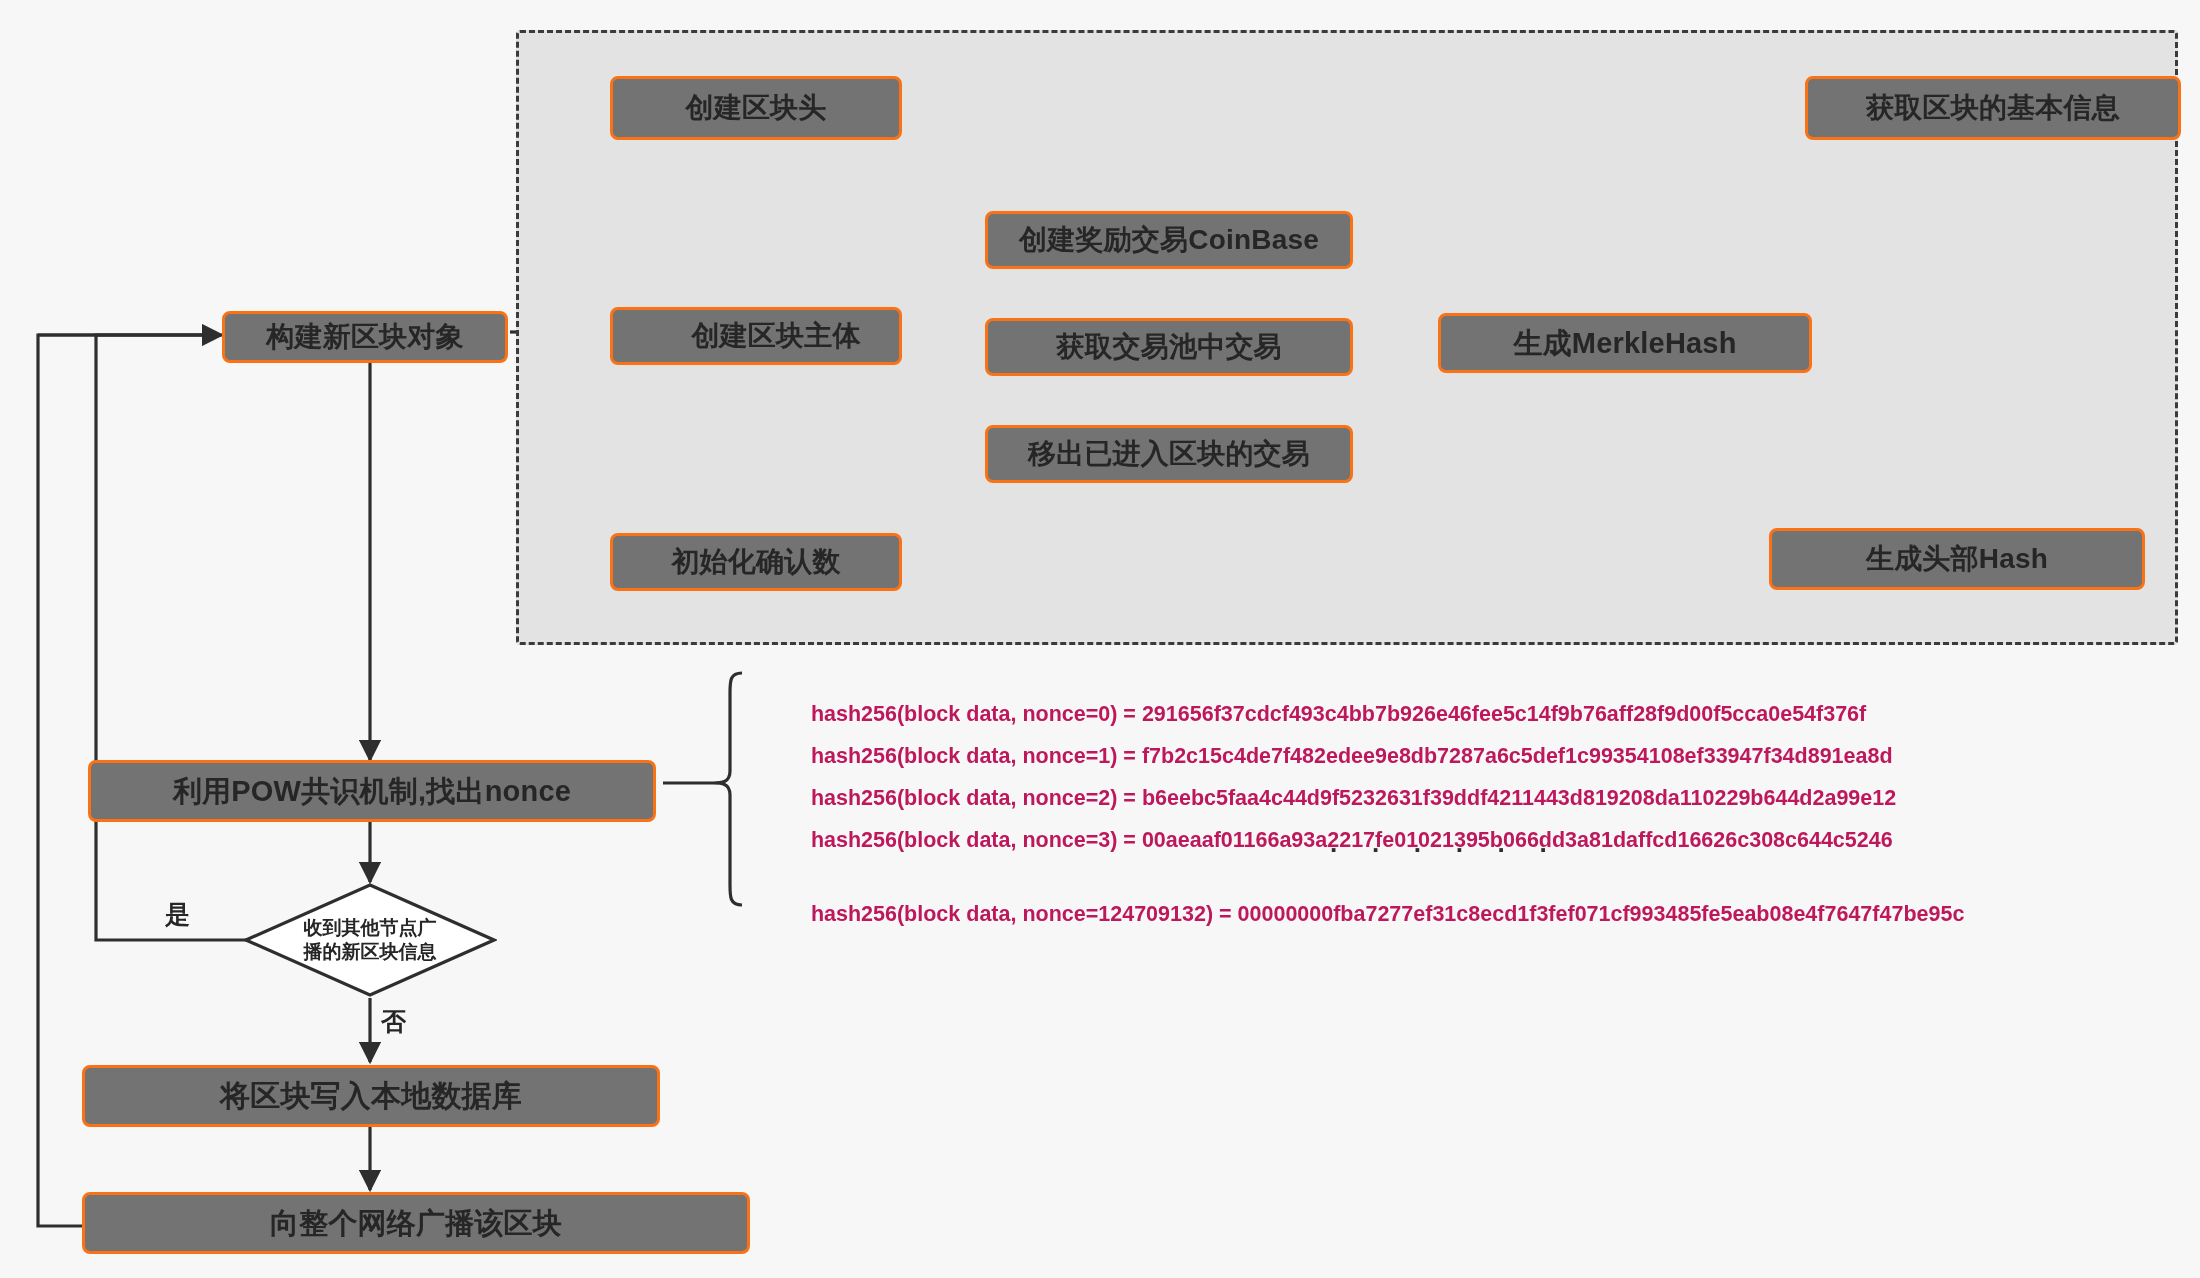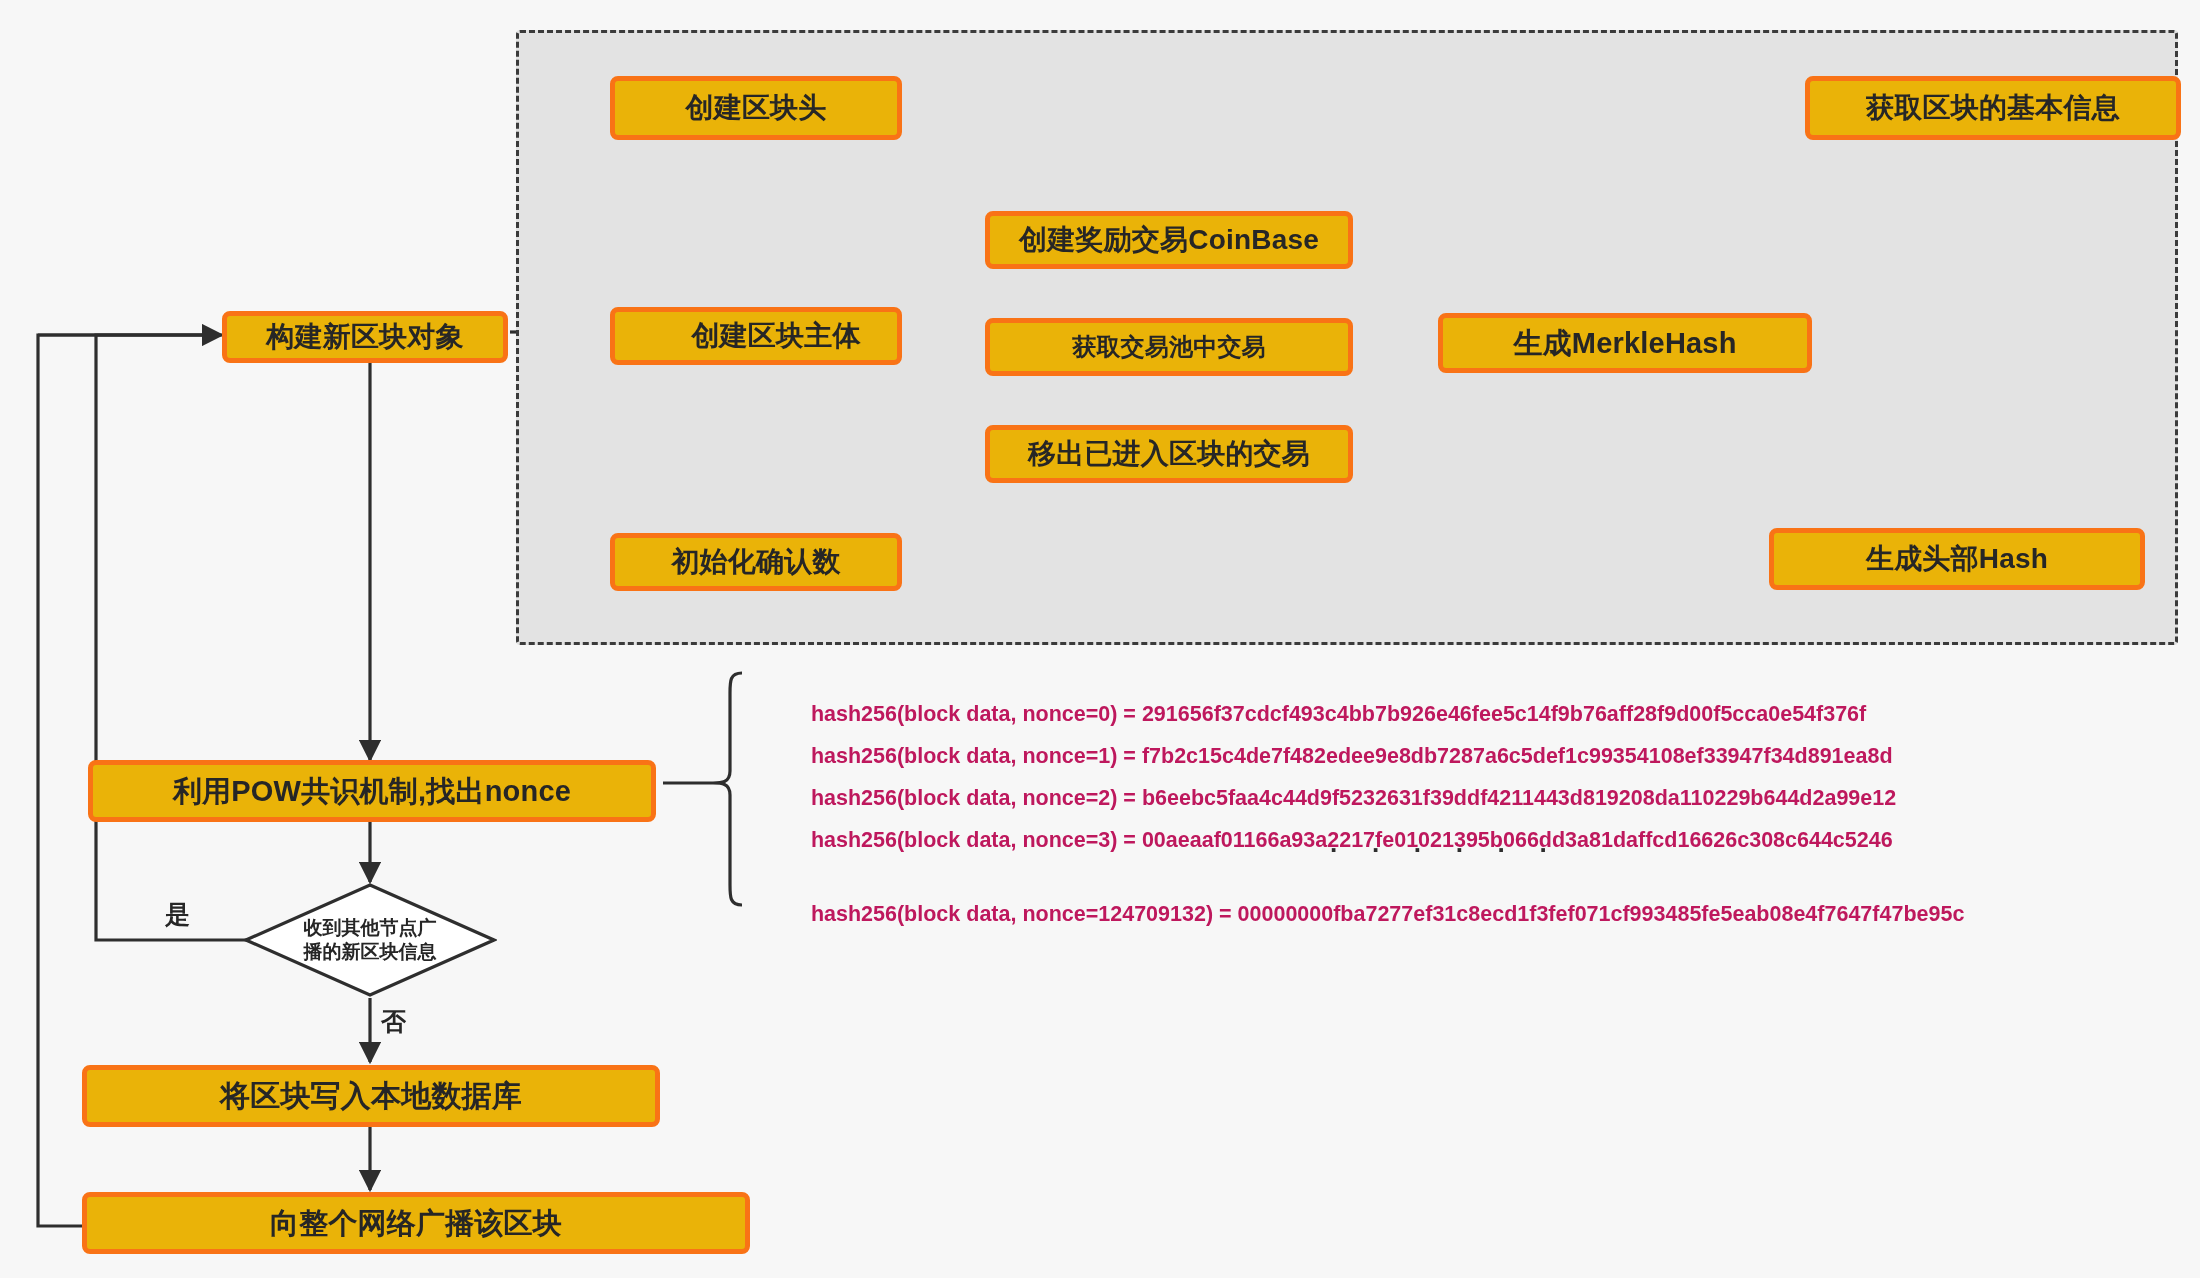--- a/index.html
+++ b/index.html
@@ -1,21 +1,21 @@
 <!DOCTYPE html>
 <html><head>
 <meta charset="utf-8">
 <style>
   html,body{margin:0;padding:0;background:#f7f7f7;}
   body{font-family:"Liberation Sans","DejaVu Sans",sans-serif;}
   #canvas{position:relative;width:2200px;height:1278px;background:#f7f7f7;overflow:hidden;}
   #svg-layer{position:absolute;left:0;top:0;width:2200px;height:1278px;}
   .node{
-    position:absolute;box-sizing:border-box;background:#eab308;
-    border:5px solid #f97316;border-radius:8px;
+    position:absolute;box-sizing:border-box;background:#737373;
+    border:3px solid #f97316;border-radius:8px;
     display:flex;align-items:center;justify-content:center;
     color:#262626;font-weight:bold;text-align:center;line-height:1.18;
     letter-spacing:.2px;
   }
   .panel{
     position:absolute;box-sizing:border-box;background:#e3e3e3;
     border:3px dashed #3b3b3b;border-radius:4px;
   }
   .hash-line{
     position:absolute;color:#be185d;font-weight:bold;white-space:pre;
@@ -135,21 +135,21 @@
   </div>
 
   <div class="node" style="left:610px;top:533px;width:292px;height:58px;font-size:28px;">
     <span>初始化确认数</span>
   </div>
 
   <div class="node" style="left:985px;top:211px;width:368px;height:58px;font-size:28px;">
     <span>创建奖励交易CoinBase</span>
   </div>
 
-  <div class="node" style="left:985px;top:318px;width:368px;height:58px;font-size:24px;justify-content:center;">
+  <div class="node" style="left:985px;top:318px;width:368px;height:58px;font-size:28px;justify-content:center;">
     <span>获取交易池中交易</span>
   </div>
 
   <div class="node" style="left:985px;top:425px;width:368px;height:58px;font-size:28px;">
     <span>移出已进入区块的交易</span>
   </div>
 
   <div class="node" style="left:1438px;top:313px;width:374px;height:60px;font-size:29px;">
     <span>生成MerkleHash</span>
   </div>

